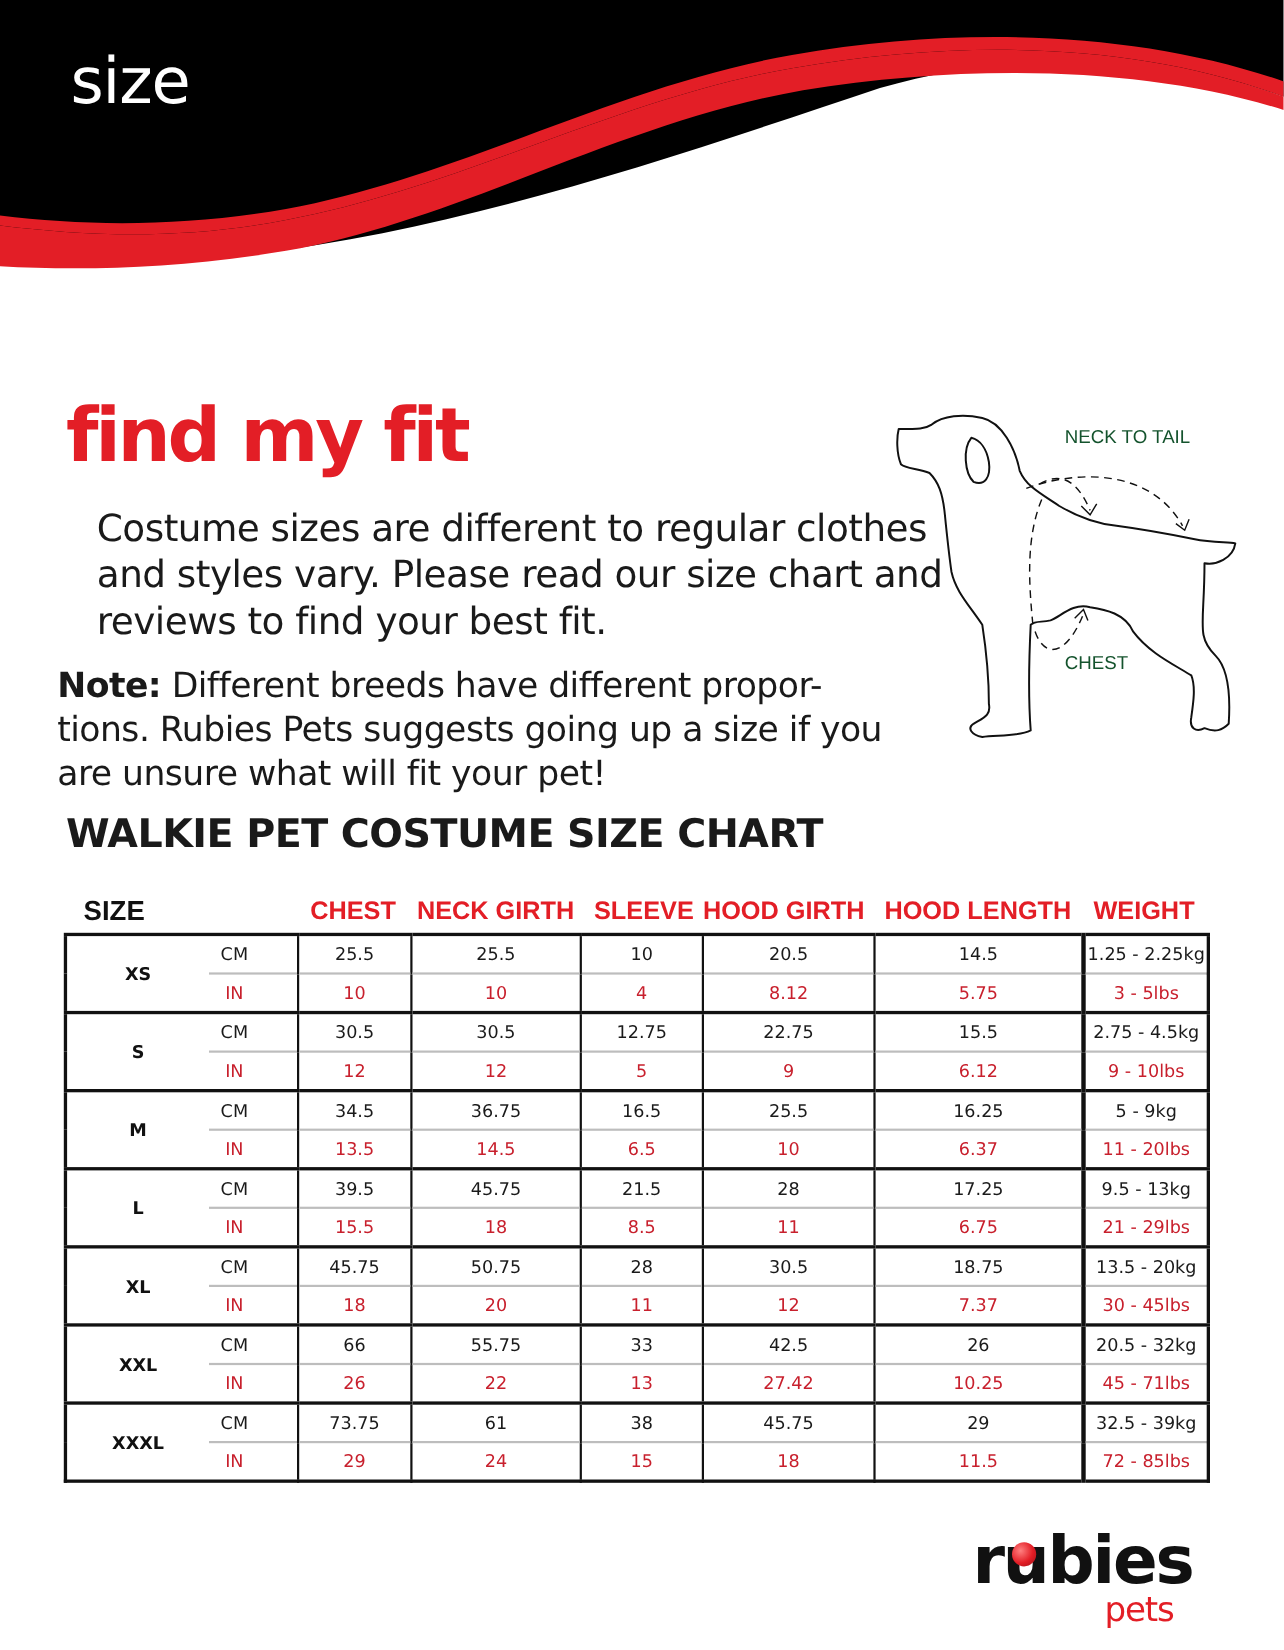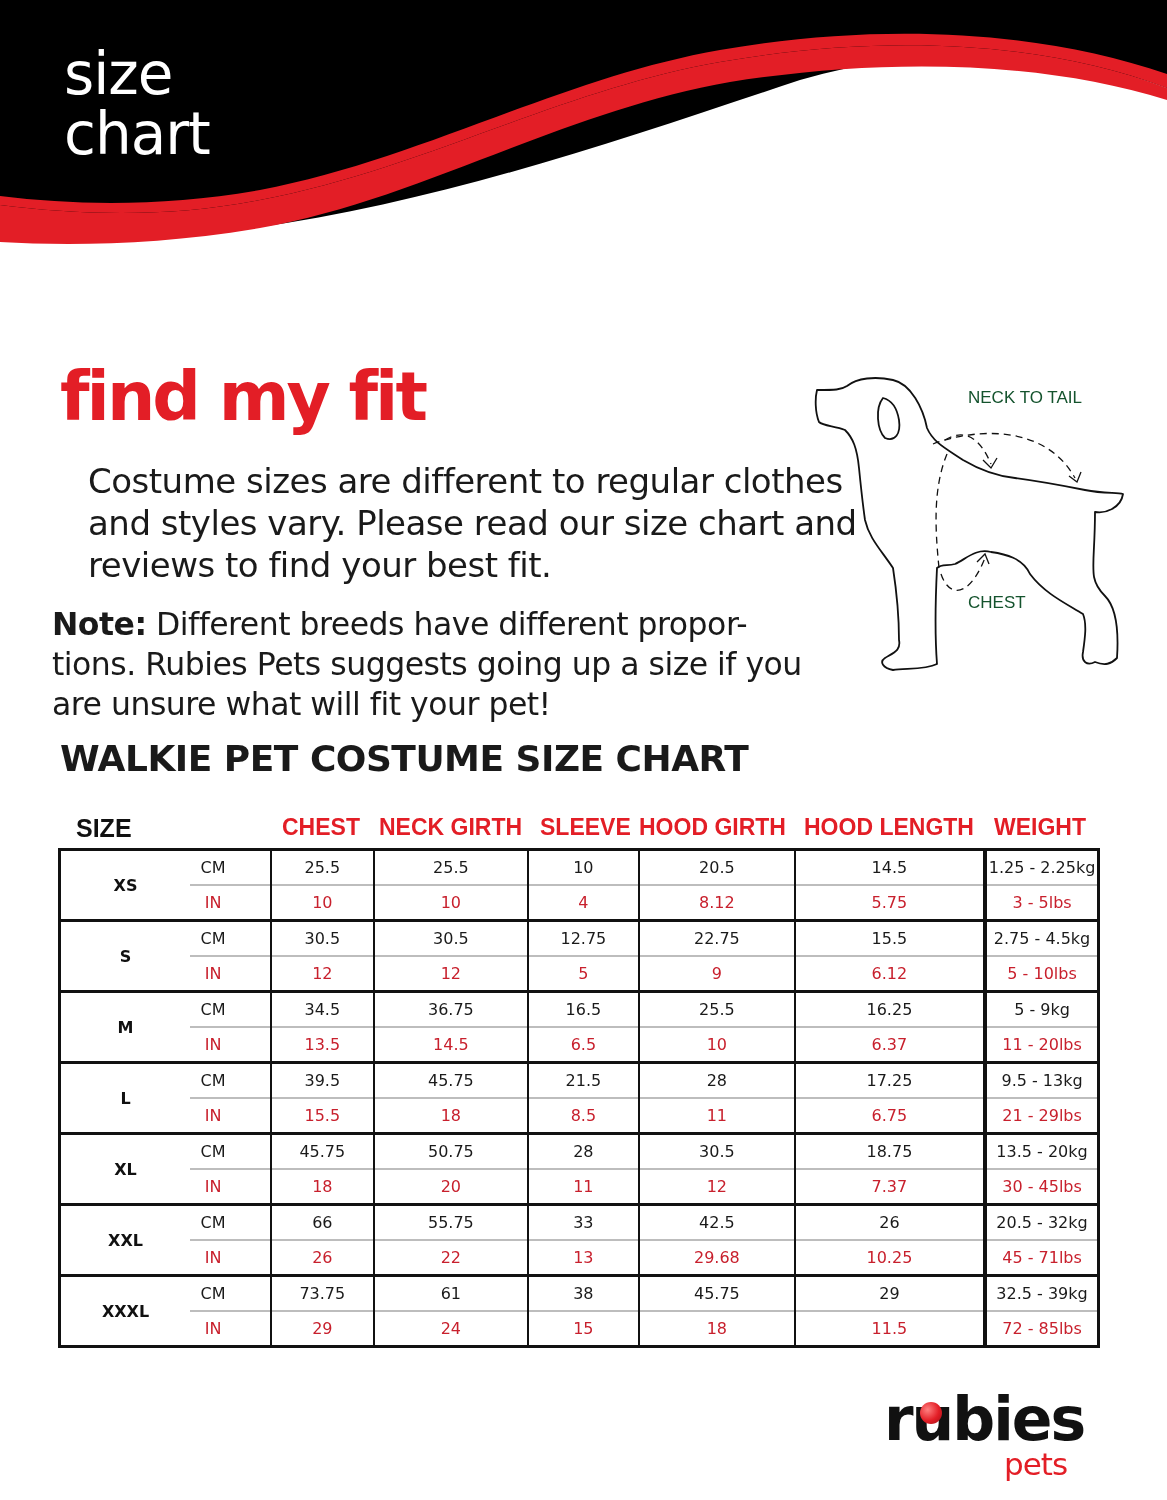--- a/index.html
+++ b/index.html
@@ -46,21 +46,20 @@
 </head>
 <body>
 
 <svg class="banner" viewBox="0 0 1167 260" preserveAspectRatio="none">
   <path d="M0,0 H1167 V88 C1060,50 940,40 800,80 C620,140 420,210 220,232 C120,242 50,240 0,236 Z" fill="#000"></path>
   <path d="M0,205 C80,215 170,218 260,200 C420,170 560,90 720,62 C880,34 1040,40 1167,88 L1167,74 C1040,30 880,22 720,50 C560,78 420,160 260,190 C170,206 80,206 0,196 Z" fill="#e31e26"></path>
   <path d="M0,205 C80,215 170,218 260,200 C420,170 560,90 720,62 C880,34 1040,40 1167,88 V100 C1040,60 880,58 730,82 C560,112 420,200 260,228 C160,245 70,246 0,242 Z" fill="#e31e26"></path>
 </svg>
 <div class="banner-title">
   <div>size</div>
-  <div>chart</div>
 </div>
 
 <div class="fit-title">find my fit</div>
 <div class="intro">Costume sizes are different to regular clothes and styles vary. Please read our size chart and reviews to find your best fit.</div>
 <div class="note"><b>Note:</b><span> Different breeds have different propor-tions. Rubies Pets suggests going up a size if you are unsure what will fit your pet!</span></div>
 
 <svg class="dog" viewBox="0 0 340 310">
   <g fill="none" stroke="#111" stroke-width="1.8" stroke-linejoin="round" stroke-linecap="round">
     <path d="M12,22 C30,22 36,22 42,18 C52,10 70,8 88,12 C106,16 118,40 122,60 C128,74 140,80 158,92 C175,102 190,108 210,110 C240,114 260,118 280,122 C300,126 312,124 318,126 C316,140 300,146 290,144 C290,200 282,210 300,228 C310,238 314,260 312,290 C306,296 300,298 290,294 C282,298 276,294 278,284 C280,270 282,256 278,246 C262,236 240,226 225,206 C218,190 200,186 186,184 C170,180 160,192 150,196 C142,198 136,196 132,200 C130,240 130,270 132,296 C120,302 100,300 88,302 C78,300 74,294 80,290 C90,284 96,282 94,272 C94,250 92,226 88,200 C76,182 64,170 60,152 C58,138 56,120 54,100 C52,80 48,70 40,62 C30,58 18,58 14,54 C10,44 10,30 12,22 Z"></path>
     <path d="M78,30 C70,40 72,62 80,70 C90,74 96,66 94,52 C92,40 86,32 78,30 Z"></path>
@@ -131,21 +130,21 @@
         <td class="val">15.5</td>
         <td class="val weight">2.75 - 4.5kg</td>
       </tr>
       <tr class="in">
         <td class="unit"><span>IN</span></td>
         <td class="val">12</td>
         <td class="val">12</td>
         <td class="val">5</td>
         <td class="val">9</td>
         <td class="val">6.12</td>
-        <td class="val weight">5 - 10lbs</td>
+        <td class="val weight">9 - 10lbs</td>
       </tr>
       <tr class="cm">
         <td class="size-label" rowspan="2">M</td>
         <td class="unit"><span>CM</span></td>
         <td class="val">34.5</td>
         <td class="val">36.75</td>
         <td class="val">16.5</td>
         <td class="val">25.5</td>
         <td class="val">16.25</td>
         <td class="val weight">5 - 9kg</td>
@@ -205,21 +204,21 @@
         <td class="val">33</td>
         <td class="val">42.5</td>
         <td class="val">26</td>
         <td class="val weight">20.5 - 32kg</td>
       </tr>
       <tr class="in">
         <td class="unit"><span>IN</span></td>
         <td class="val">26</td>
         <td class="val">22</td>
         <td class="val">13</td>
-        <td class="val">29.68</td>
+        <td class="val">27.42</td>
         <td class="val">10.25</td>
         <td class="val weight">45 - 71lbs</td>
       </tr>
       <tr class="cm">
         <td class="size-label" rowspan="2">XXXL</td>
         <td class="unit"><span>CM</span></td>
         <td class="val">73.75</td>
         <td class="val">61</td>
         <td class="val">38</td>
         <td class="val">45.75</td>

